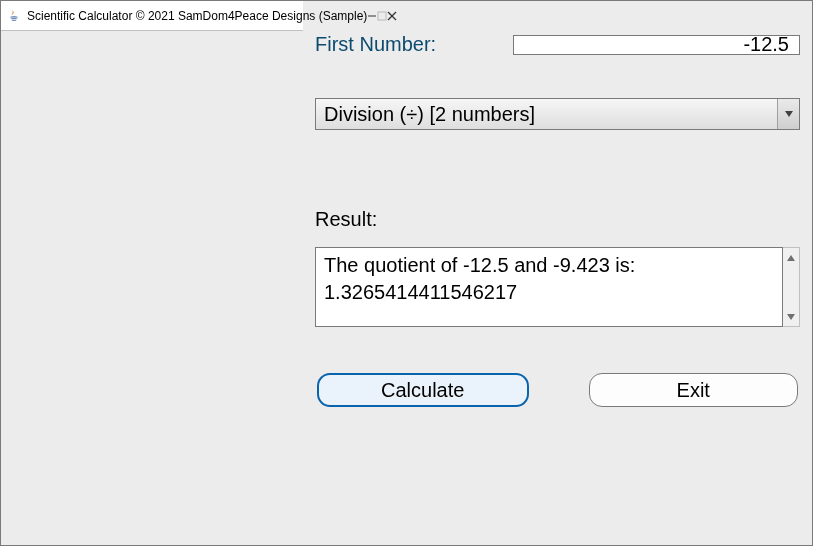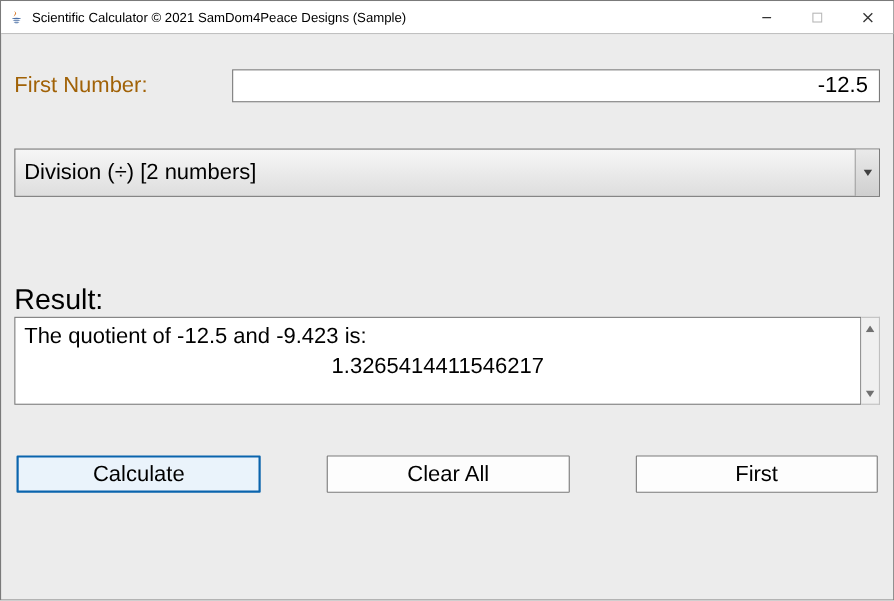--- a/index.html
+++ b/index.html
@@ -10,21 +10,20 @@
     width: 813px;
     height: 546px;
     overflow: hidden;
   }
   .window {
     width: 813px;
     height: 546px;
     border: 1px solid #7a7a7a;
     background: #ececec;
     display: flex;
-    flex-direction: column;
   }
   .titlebar {
     height: 30px;
     background: #ffffff;
     border-bottom: 1px solid #c0c0c0;
     display: flex;
     align-items: center;
     padding: 0 0 0 6px;
     font-size: 12px;
     color: #000;
@@ -57,35 +56,35 @@
   }
   .row {
     display: flex;
     align-items: center;
     margin-bottom: 42px;
   }
   .row.first { margin-top: 8px; }
   .label {
     width: 198px;
     font-size: 20px;
-    color: #a16207;
+    color: #0c4a6e;
   }
   .text-input {
     flex: 1 1 auto;
-    height: 30px;
+    height: 20px;
     background: #fff;
     border: 1px solid #7a7a7a;
     font-size: 20px;
     text-align: right;
     padding: 2px 10px 2px 10px;
     font-family: inherit;
   }
   .combo {
     flex: 1 1 auto;
-    height: 44px;
+    height: 32px;
     background: linear-gradient(#f6f6f6, #dedede);
     border: 1px solid #7a7a7a;
     position: relative;
     display: flex;
     align-items: center;
     padding: 0 28px 0 8px;
     font-size: 20px;
   }
   .combo .arrow {
     position: absolute;
@@ -95,39 +94,39 @@
     width: 22px;
     background: linear-gradient(#eaeaea, #cfcfcf);
     border-left: 1px solid #a0a0a0;
     display: flex;
     align-items: center;
     justify-content: center;
   }
   .combo .arrow svg { display:block; }
   .result-section { margin-top: -6px; }
   .result-label {
-    font-size: 26px;
-    margin-bottom: 0;
+    font-size: 20px;
+    margin-bottom: 16px;
   }
   .result-wrap {
     display: flex;
     align-items: stretch;
   }
   .result-box {
     flex: 1 1 auto;
     height: 80px;
     background: #fff;
     border: 1px solid #7a7a7a;
     padding: 4px 8px;
     font-size: 20px;
     line-height: 1.35;
     overflow: hidden;
   }
   .result-line1 { text-align: left; }
-  .result-line2 { text-align: center; }
+  .result-line2 { }
   .vscroll {
     width: 17px;
     background: #f0f0f0;
     border: 1px solid #c0c0c0;
     border-left: none;
     display: flex;
     flex-direction: column;
     align-items: center;
     justify-content: space-between;
     padding: 2px 0;
@@ -141,21 +140,21 @@
     display: flex;
     gap: 60px;
     margin-top: 46px;
     padding: 0 2px;
   }
   .btn {
     flex: 1 1 0;
     height: 34px;
     background: #fdfdfd;
     border: 1px solid #7a7a7a;
-    border-radius: 1px;
+    border-radius: 13px;
     font-size: 20px;
     font-family: inherit;
     padding: 0;
     cursor: pointer;
   }
   .btn.primary {
     border: 2px solid #0a64ad;
     background: #eaf3fb;
   }
 </style>
@@ -230,18 +229,17 @@
             <svg width="8" height="6" viewBox="0 0 8 6">
                 <polygon points="0,0 8,0 4,6" fill="#707070"></polygon>
               </svg>
           </div>
         </div>
       </div>
     </div>
 
     <div class="buttons">
       <button class="btn primary">Calculate</button>
-      <button class="btn">Clear All</button>
-      <button class="btn">First</button>
+      <button class="btn">Exit</button>
     </div>
 
   </div>
 </div>
 
 </body></html>

